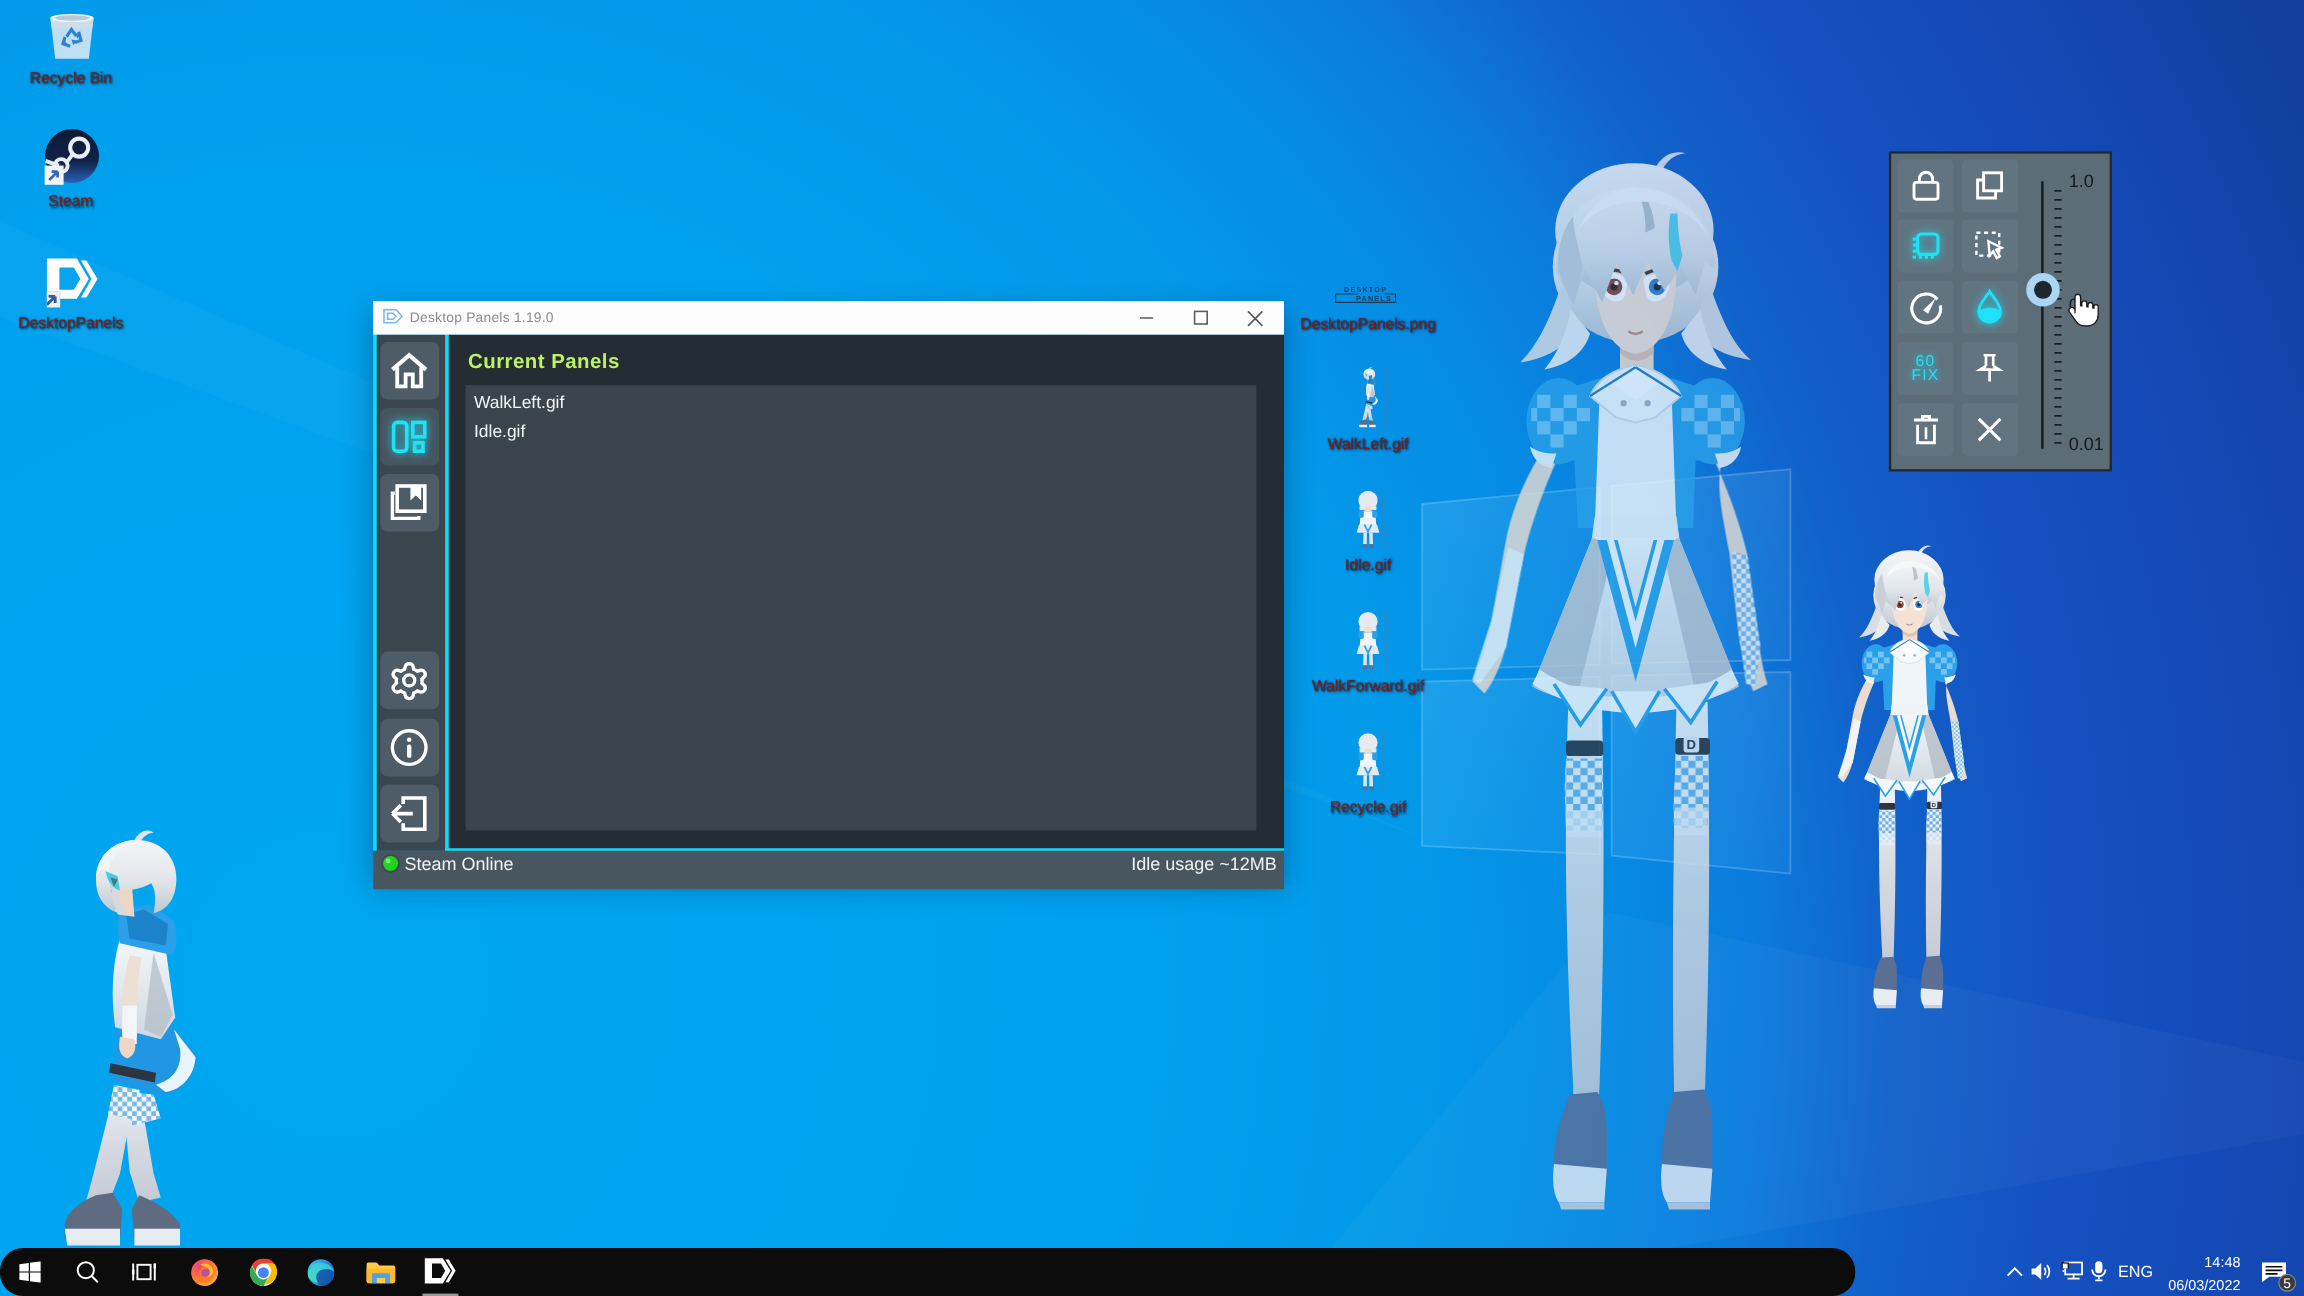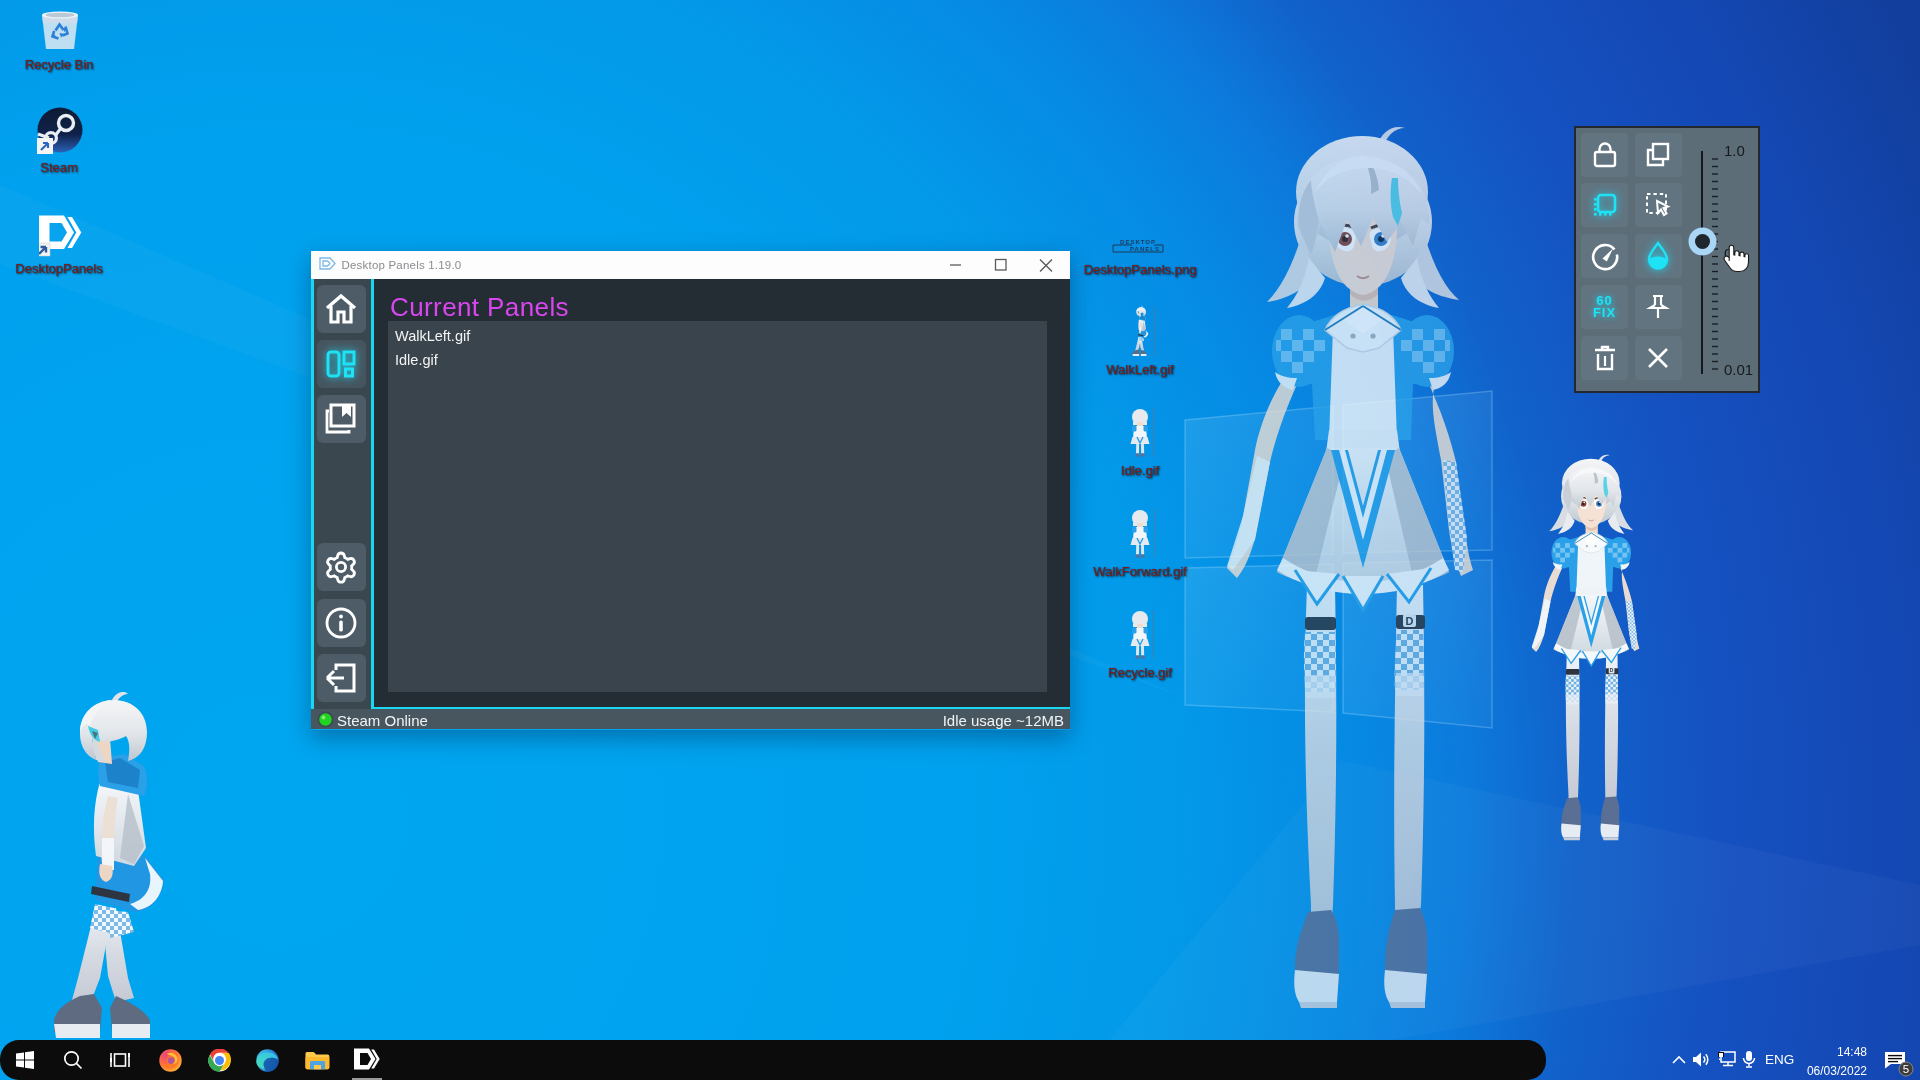--- a/index.html
+++ b/index.html
@@ -10,23 +10,23 @@
   
   #appwin { left:311px; top:227px; width:759px; height:479px; box-shadow:0 8px 22px rgba(0,20,50,0.35);margin-top:24px; }
   #titlebar { position:absolute; left:0; top:0; width:759px; height:27.5px; background:#fdfdfd; }
   #titletext { position:absolute; left:30.5px; top:7.5px; font-size:11.5px; color:#8b8b90; letter-spacing:0.2px; }
   .wbtn { position:absolute; top:0; width:45px; height:27.5px; color:#5a5a5a; }
   #cyleft { position:absolute; left:0; top:27.5px; width:3px; height:430.5px; background:#18d7ef; }
   #sidebar { position:absolute; left:3px; top:27.5px; width:57px; height:430.5px; background:#3a474f; }
   #cymid { position:absolute; left:60px; top:27.5px; width:3px; height:430.5px; background:#18d7ef; }
   #content { position:absolute; left:63px; top:27.5px; width:696px; height:428px; background:#242d34; }
   #cybottom { position:absolute; left:60px; top:455.5px; width:699px; height:2.5px; background:#18d7ef; }
-  #statusbar { position:absolute; left:0; top:458px; width:759px; height:20px; background:#48575f; color:#f0f3f5; font-size:15px; }
+  #statusbar { position:absolute; left:0; top:458px; width:759px; height:32px; background:#48575f; color:#f0f3f5; font-size:15px; }
   .sbtn { position:absolute; left:5.5px; width:49px; height:48px; background:#4d5c66; border-radius:6px; display:flex; align-items:center; justify-content:center; }
-  #curpanels { position:absolute; left:16px; top:13px; font-size:26px; font-weight:normal; color:#d946ef; letter-spacing:0.4px; }
+  #curpanels { position:absolute; left:16px; top:13px; font-size:17px; font-weight:bold; color:#bef264; letter-spacing:0.4px; }
   #listpanel { position:absolute; left:14px; top:42px; width:659px; height:371px; background:#39444c; }
   #listpanel div { margin:0 0 0 7px; font-size:14.5px; color:#f4f4f4; line-height:24.2px; }
   
   #toolpanel { left:1574px; top:126px; width:186px; height:267px; background:#5c6d78; border:2.5px solid #22282d; }
   .tbtn { position:absolute; width:47px; height:44px; background:#617480; border-radius:4px; display:flex; align-items:center; justify-content:center; }
   
   #taskbar { left:0; top:1040px; width:1546px; height:40px; background:#0c0c0c;border-radius:19px; }
   #clock { position:absolute; left:1797px; top:0; width:70px; height:40px; color:#fff; font-size:12px; text-align:right; line-height:1.55; padding-top:3px; }
 </style>
 </head>
@@ -242,21 +242,21 @@
           <path d="M12.5 17.5 L23 7.5 L16.8 20.5 Z" fill="#fff"></path>
         </svg>
     </div>
     <div class="tbtn" style="left:58.5px;top:105.5px">
       <svg width="30" height="32" viewBox="0 0 30 32" style="filter:drop-shadow(0 0 4px #1ad8f0)">
           <path d="M15 3 C18 8 24 13 24 19.5 A9 9 0 0 1 6 19.5 C6 13 12 8 15 3 Z" fill="none" stroke="#1ee2f5" stroke-width="2.4"></path>
           <path d="M6.5 19 A8.5 8.5 0 0 0 23.5 19 C20 15.5 10 15.5 6.5 19 Z" fill="#1ee2f5"></path>
         </svg>
     </div>
     <div class="tbtn" style="left:5px;top:156.5px">
-      <div style="color:#1ee2f5;font-weight:bold;text-align:center;font-size:13px;line-height:12px;text-shadow:0 0 6px #1ad8f0;letter-spacing:1px">60<br>FIX</div>
+      <div style="color:#1ee2f5;font-weight:normal;text-align:center;font-size:13px;line-height:12px;text-shadow:0 0 6px #1ad8f0;letter-spacing:1px">60<br>FIX</div>
     </div>
     <div class="tbtn" style="left:58.5px;top:156.5px">
       <svg width="28" height="30" viewBox="0 0 28 30">
           <path d="M9 4 L19 4 M11 4 L11 13 M17 4 L17 13 M11 13 L6 16 L22 16 L17 13 M14 16 L14 26" fill="none" stroke="#fff" stroke-width="2.2"></path>
         </svg>
     </div>
     <div class="tbtn" style="left:5px;top:208px">
       <svg width="26" height="28" viewBox="0 0 26 28">
           <path d="M3 6 L23 6 M10 6 L10 3 L16 3 L16 6" fill="none" stroke="#fff" stroke-width="2.4"></path>
           <path d="M6 10 L6 25 L20 25 L20 10" fill="none" stroke="#fff" stroke-width="2.4"></path>

